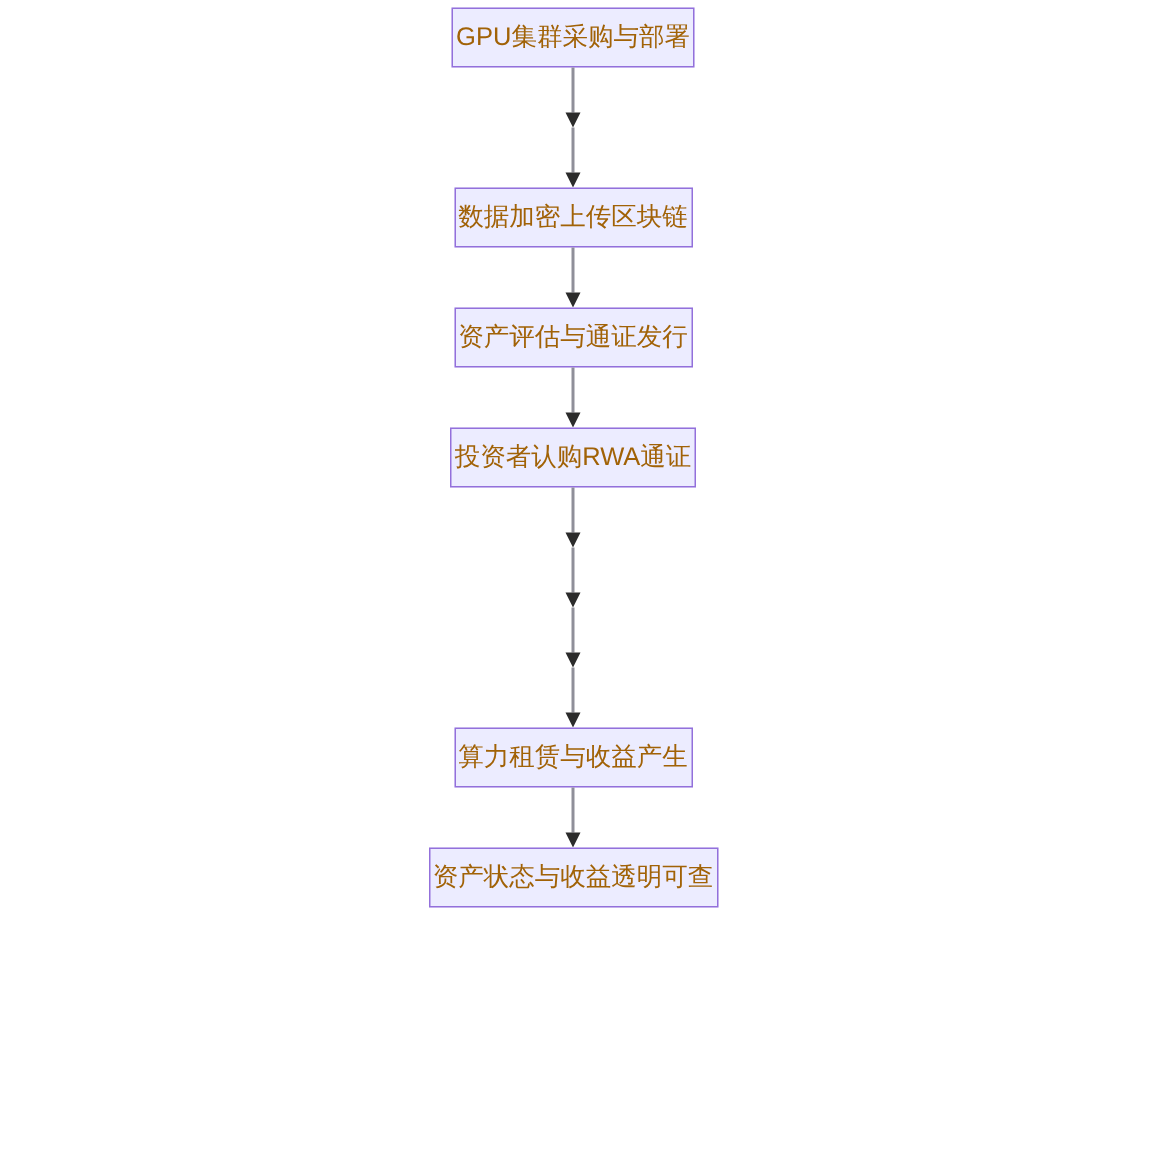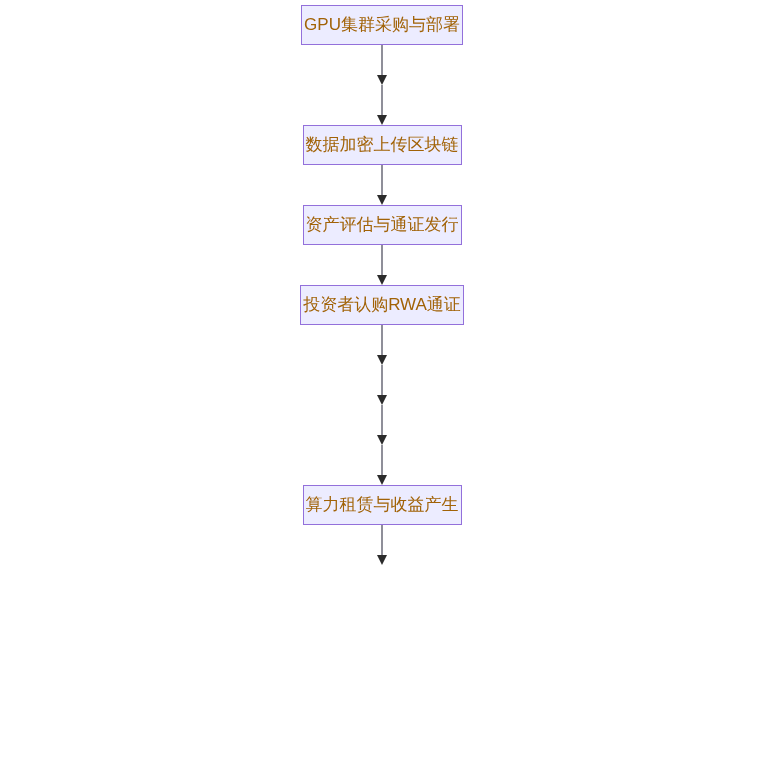--- a/index.html
+++ b/index.html
@@ -115,14 +115,15 @@
     <div class="arrowhead"></div>
   </div>
 
   <div class="node">算力租赁与收益产生</div>
 
   <div class="connector">
     <div class="line"></div>
     <div class="arrowhead"></div>
   </div>
 
+  <div class="node">资产状态与收益透明可查</div>
 
 </div>
 
 </body></html>

